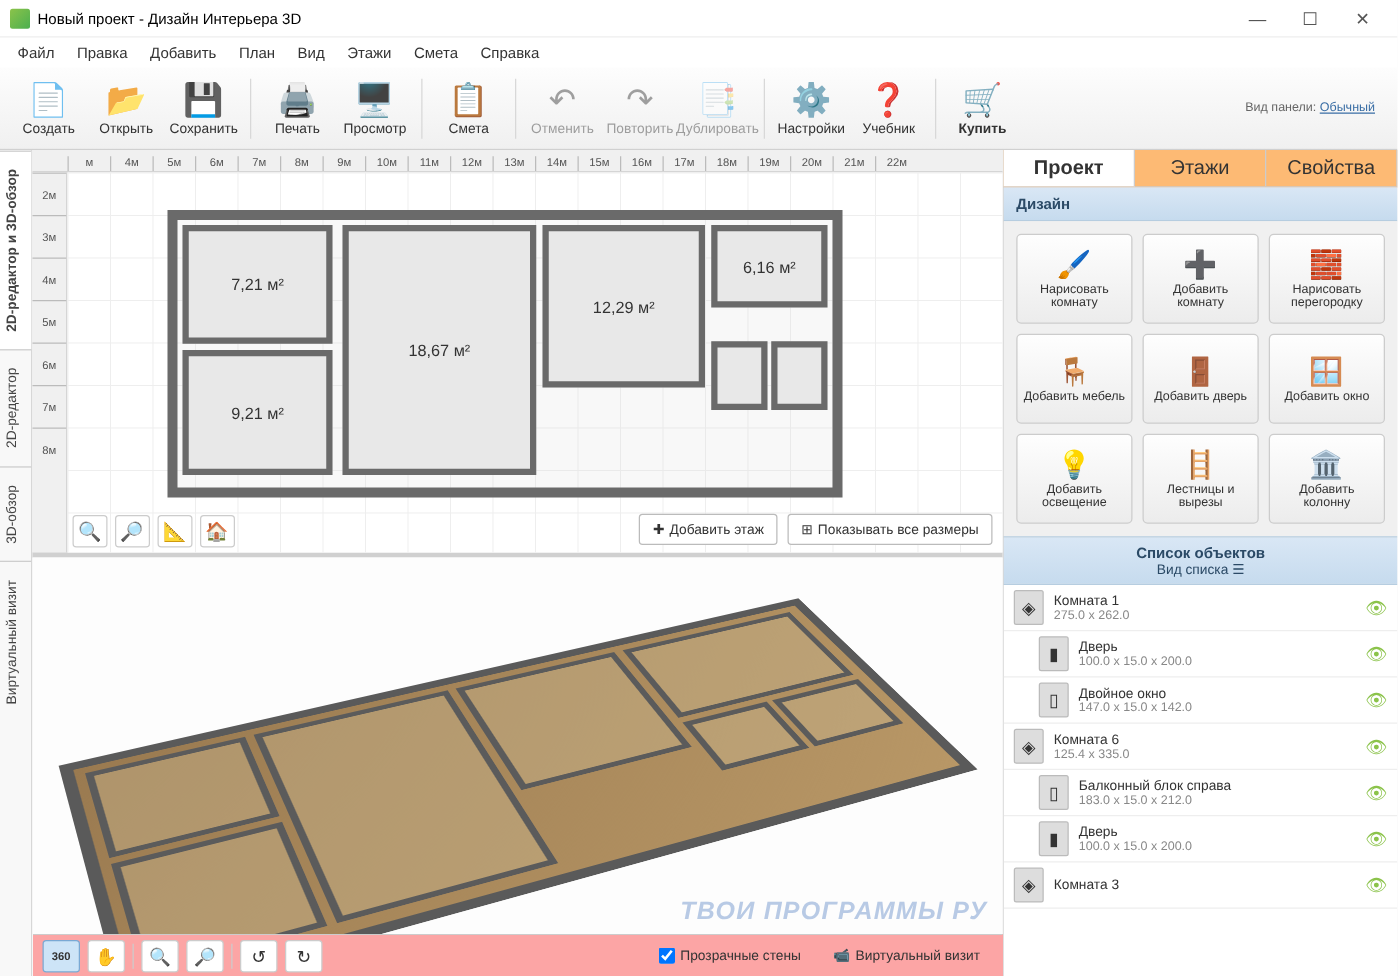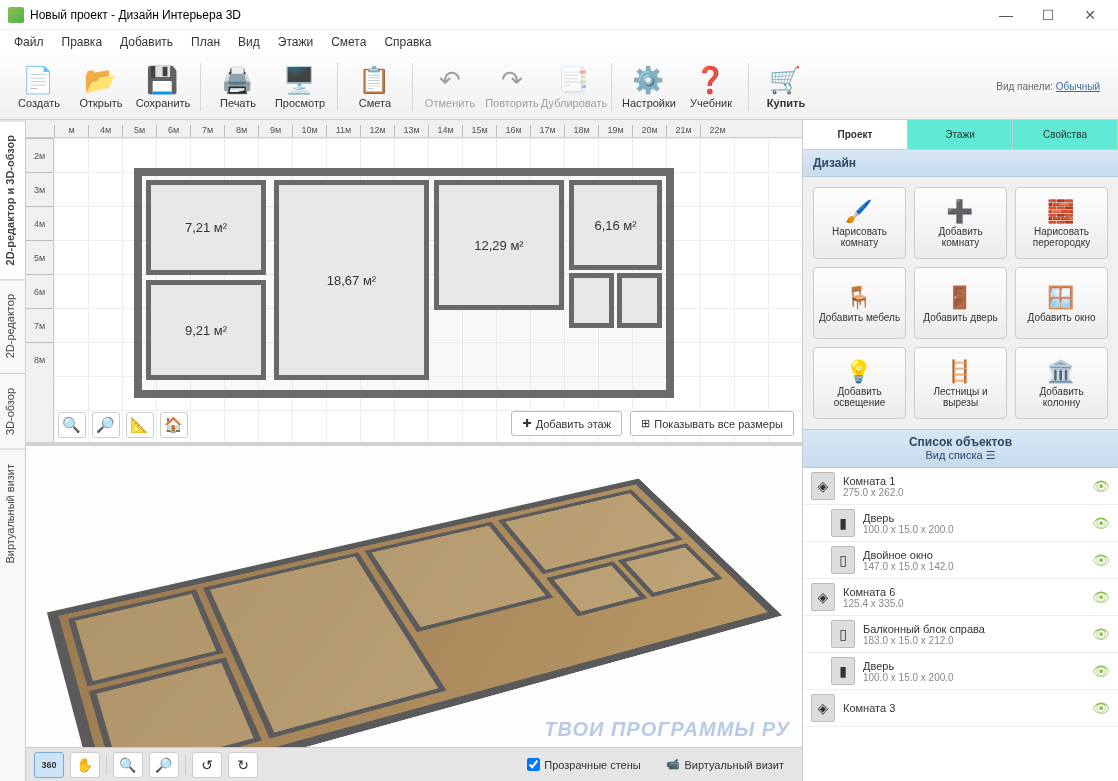--- a/index.html
+++ b/index.html
@@ -42,27 +42,27 @@
 .plan-tools .pbtn { width:28px; height:26px; border:1px solid #ccc; background:#fff; border-radius:3px; display:flex; align-items:center; justify-content:center; font-size:15px; }
 .plan-actions { position:absolute; right:8px; bottom:6px; display:flex; gap:8px; }
 .plan-actions .abtn { border:1px solid #bbb; background:#fff; padding:5px 10px; font-size:11px; border-radius:3px; display:flex; align-items:center; gap:4px; }
 
 .splitter { height:4px; background:#d0d0d0; cursor:row-resize; }
 
 .view3d { flex:1.1; background:#fdfdfd; position:relative; overflow:hidden; display:flex; align-items:center; justify-content:center; }
 .isobox { position:relative; width:680px; height:280px; transform:perspective(1200px) rotateX(52deg) rotateZ(-22deg); transform-style:preserve-3d; }
 .iso-floor { position:absolute; inset:0; background:linear-gradient(135deg,#9a7a50,#b89766); border:10px solid #5a5a5a; }
 .iso-room { position:absolute; border:6px solid #5b5b5b; background:rgba(200,180,140,0.45); }
-.bottom-bar { position:absolute; left:0; right:0; bottom:0; height:34px; background:#e5e5e5; border-top:1px solid #ccc; display:flex; align-items:center; padding:0 8px; gap:6px; font-size:11px; }
+.bottom-bar { position:absolute; left:0; right:0; bottom:0; height:34px; background:#fca5a5; border-top:1px solid #ccc; display:flex; align-items:center; padding:0 8px; gap:6px; font-size:11px; }
 .bottom-bar .pbtn { width:30px; height:26px; border:1px solid #ccc; background:#fff; border-radius:3px; display:flex; align-items:center; justify-content:center; font-size:14px; }
 .bottom-bar .pbtn.sel { background:#cde4f7; border-color:#7aa9d4; }
 .chk { display:flex; align-items:center; gap:4px; margin-left:auto; }
 
 .rightpanel { width:316px; border-left:1px solid #ccc; background:#f4f4f4; display:flex; flex-direction:column; }
-.rtabs { display:flex; height:30px; background:#5eead4; border-bottom:1px solid #ccc; font-size:10px; }
+.rtabs { display:flex; height:30px; background:#fdba74; border-bottom:1px solid #ccc; font-size:16px; }
 .rtab { flex:1; display:flex; align-items:center; justify-content:center; border-right:1px solid #ccc; cursor:pointer; }
 .rtab.active { background:#fff; font-weight:600; }
 .section-h { background:linear-gradient(#d9e7f5,#c6dbee); padding:6px 10px; font-weight:600; font-size:12px; color:#2b4a66; border-bottom:1px solid #b6cde0; }
 .tool-grid { display:grid; grid-template-columns:repeat(3,1fr); gap:8px; padding:10px; background:#f0f0f0; }
 .tcard { background:linear-gradient(#fefefe,#ececec); border:1px solid #ccc; border-radius:4px; height:72px; display:flex; flex-direction:column; align-items:center; justify-content:center; font-size:10px; text-align:center; padding:4px; cursor:pointer; }
 .tcard .cicon { font-size:22px; height:28px; display:flex; align-items:center; }
 .listhdr { background:linear-gradient(#d9e7f5,#c6dbee); padding:5px 10px; font-weight:600; font-size:12px; color:#2b4a66; display:flex; align-items:center; justify-content:space-between; border-top:1px solid #b6cde0; border-bottom:1px solid #b6cde0;flex-direction:column; }
 .objlist { flex:1; overflow:auto; background:#fff; }
 .objrow { display:flex; align-items:center; padding:4px 8px; border-bottom:1px solid #eee; gap:8px; font-size:11px; }
 .objrow .oicon { width:24px; height:28px; background:#ddd; border:1px solid #bbb; border-radius:2px; flex-shrink:0; display:flex; align-items:center; justify-content:center; font-size:14px; }
@@ -201,21 +201,21 @@
           <div class="wall-outer"></div>
           <div class="room" style="left:12px;top:12px;width:120px;height:95px">
               <span>7,21 м²</span>
             </div>
           <div class="room" style="left:140px;top:12px;width:155px;height:200px">
               <span>18,67 м²</span>
             </div>
           <div class="room" style="left:300px;top:12px;width:130px;height:130px">
               <span>12,29 м²</span>
             </div>
-          <div class="room" style="left:435px;top:12px;width:93px;height:90px">
+          <div class="room" style="left:435px;top:12px;width:93px;height:66px">
               <span>6,16 м²</span>
             </div>
           <div class="room" style="left:12px;top:112px;width:120px;height:100px">
               <span>9,21 м²</span>
             </div>
           <div class="room" style="left:435px;top:105px;width:45px;height:55px;font-size:0"></div>
           <div class="room" style="left:483px;top:105px;width:45px;height:55px;font-size:0"></div>
         </div>
         <div class="plan-tools">
           <div class="pbtn">🔍</div>

